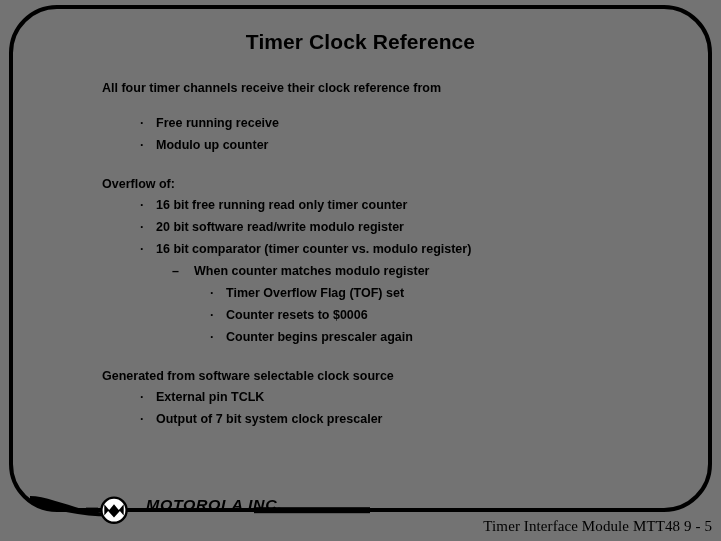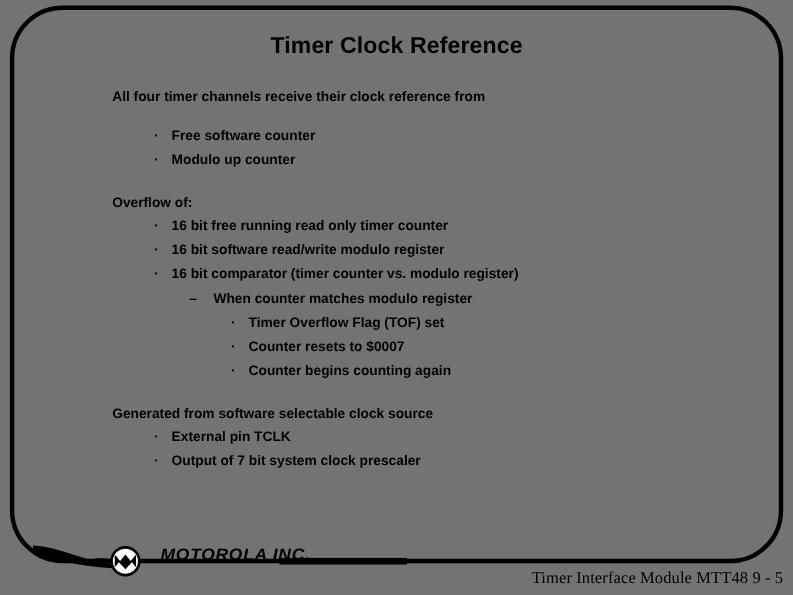--- a/index.html
+++ b/index.html
@@ -180,67 +180,67 @@
   <div id="body-content">
 
     <div class="line lv0">
       <span>All four timer channels receive their clock reference from</span>
     </div>
 
     <div class="gap-md"></div>
 
     <div class="line lv1">
       <span class="bullet">·</span>
-      <span>Free software counter</span>
+      <span>Free running receive</span>
     </div>
 
     <div class="line lv1">
       <span class="bullet">·</span>
       <span>Modulo up counter</span>
     </div>
 
     <div class="gap-lg"></div>
 
     <div class="line lv0">
       <span>Overflow of:</span>
     </div>
 
     <div class="line lv1">
       <span class="bullet">·</span>
       <span>16 bit free running read only timer counter</span>
     </div>
 
     <div class="line lv1">
       <span class="bullet">·</span>
-      <span>16 bit software read/write modulo register</span>
+      <span>20 bit software read/write modulo register</span>
     </div>
 
     <div class="line lv1">
       <span class="bullet">·</span>
       <span>16 bit comparator (timer counter vs. modulo register)</span>
     </div>
 
     <div class="line lv2">
       <span class="bullet">–</span>
       <span>When counter matches modulo register</span>
     </div>
 
     <div class="line lv3">
       <span class="bullet">·</span>
       <span>Timer Overflow Flag (TOF) set</span>
     </div>
 
     <div class="line lv3">
       <span class="bullet">·</span>
-      <span>Counter resets to $0007</span>
+      <span>Counter resets to $0006</span>
     </div>
 
     <div class="line lv3">
       <span class="bullet">·</span>
-      <span>Counter begins counting again</span>
+      <span>Counter begins prescaler again</span>
     </div>
 
     <div class="gap-lg"></div>
 
     <div class="line lv0">
       <span>Generated from software selectable clock source</span>
     </div>
 
     <div class="line lv1">
       <span class="bullet">·</span>

